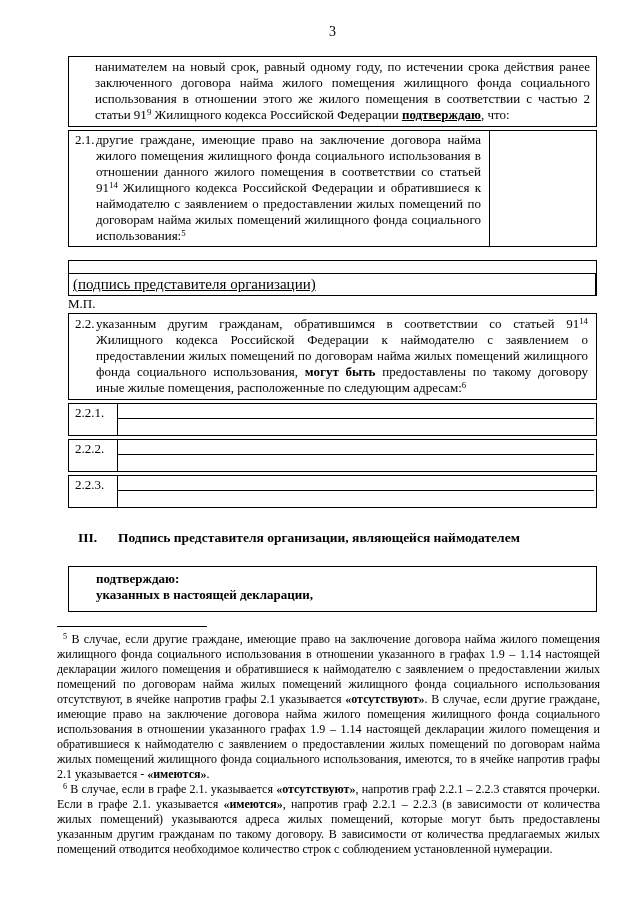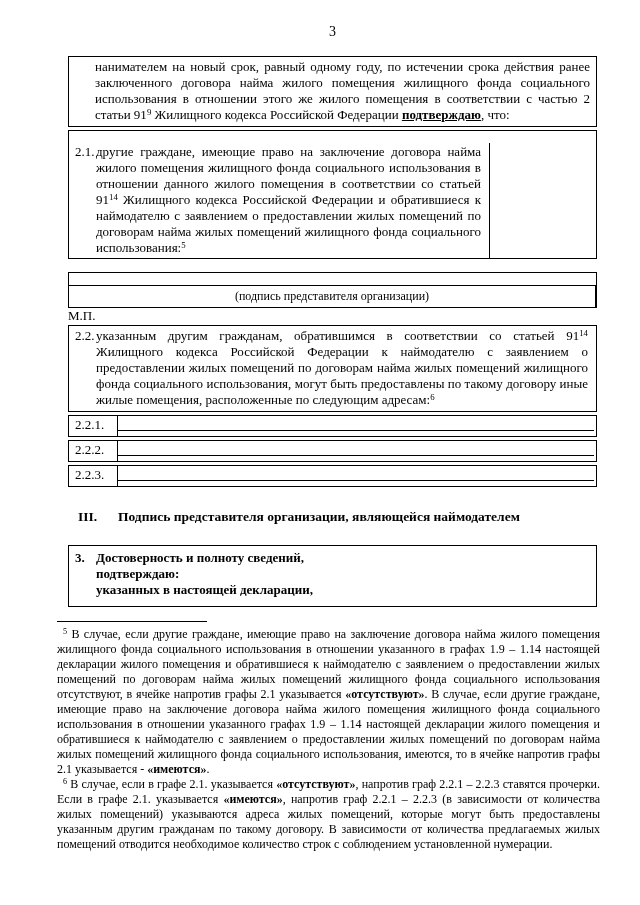--- a/index.html
+++ b/index.html
@@ -9,46 +9,46 @@
     width: 640px; height: 905px; background: #fff; color: #000;
     font-family: "Liberation Serif", "DejaVu Serif", serif;
     font-size: 13px; line-height: 16px;
     padding: 24px 43px 0 68px; position: relative;
   }
   .page-number { text-align: center; font-size: 14px; margin-bottom: 16px; }
   .box { border: 1.5px solid #000; }
   .just { text-align: justify; }
   .intro { padding: 2px 6px 3px 26px; }
   .row21 { margin-top: 3px; display: flex; }
-  .r21-text { flex: 1; padding: 1px 8px 2px 6px; border-right: 1.5px solid #000; margin-top: 12px; }
+  .r21-text { flex: 1; padding: 1px 8px 2px 6px; border-right: 1.5px solid #000; }
   .r21-answer { width: 106px; }
   .hang { padding-left: 21px; text-indent: -21px; }
   .num { display: inline-block; width: 21px; text-indent: 0; }
   sup { font-size: 0.68em; line-height: 0; vertical-align: baseline; position: relative; top: -0.5em; }
   .sigblock { margin-top: 13px; border: 1.5px solid #000; }
   .sig-field { height: 13px; border-bottom: 1px solid #000; }
   .sig-row { display: flex; }
-  .sig-caption { flex: 1; border-right: 1.5px solid #000; text-align: center; font-size: 12px; line-height: 12px; padding: 4px 4px 5px; }
+  .sig-caption { flex: 1; border-right: 1.5px solid #000; text-align: left; font-size: 15px; line-height: 12px; padding: 4px 4px 5px; text-decoration: underline; }
   .sig-date { width: 230px; font-size: 13px; padding: 3px 0 3px 8px; white-space: nowrap; overflow: hidden; }
   .stamp { font-size: 13px; margin-top: 1px; height: 14px; line-height: 13px; }
   .row22 { margin-top: 2px; padding: 2px 8px 3px 6px; }
-  .addr { margin-top: 3px; border: 1.5px solid #000; display: flex; height: 22px; }
+  .addr { margin-top: 3px; border: 1.5px solid #000; display: flex; height: 33px; }
   .addr-num { width: 48px; padding: 1px 0 0 6px; font-size: 13px; }
   .addr-lines { flex: 1; border-left: 1px solid #000; display: flex; flex-direction: column; margin-right: 2px; }
   .addr-line { height: 15px; border-bottom: 1px solid #000; }
   .addr-line-last { flex: 1; }
   .sec3 { margin-top: 22px; padding-left: 10px; font-weight: 700; font-size: 13.5px; display: flex; }
   .sec3-num { width: 40px; flex: 0 0 40px; font-family: Liberation Serif, serif; }
   .box3 { margin-top: 20px; padding: 4px 8px 8px 6px; font-weight: 700; }
   .num3 { display: inline-block; width: 21px; }
   .b3.rest { padding-left: 21px; }
   .footnotes { margin-top: 14px; margin-left: -11px; margin-right: -3px; font-size: 12px; line-height: 15px; }
   .foot-rule { width: 150px; border-top: 1px solid #000; margin-bottom: 5px; }
   .foot { text-align: justify; text-indent: 6px; }
-  .seg-b { font-weight: 400; }
+  .seg-b { font-weight: 700; }
   .seg-bu { font-weight: 700; text-decoration: underline; }
   .seg-bi { font-weight: 700; }
 </style>
 </head>
 <body>
 
 <div class="page">
 
   <div class="page-number">3</div>
 
@@ -98,21 +98,20 @@
       <div class="addr-line-last"></div>
     </div>
   </section>
 
   <div class="sec3">
     <span class="sec3-num">III.</span>
     <span class="sec3-title">Подпись представителя организации, являющейся наймодателем</span>
   </div>
 
   <section class="box box3">
-    <div class="b3 first"><span class="num3">3.</span><span>Достоверность и полноту сведений,</span></div>
     <div class="b3 rest">подтверждаю:</div>
     <div class="b3 rest">указанных в настоящей декларации,</div>
   </section>
 
   <div class="footnotes">
     <div class="foot-rule"></div>
     <p class="foot just"><sup>5</sup><span> В случае, если другие граждане, имеющие право на заключение договора найма жилого помещения жилищного фонда социального использования в отношении указанного в графах 1.9 – 1.14 настоящей декларации жилого помещения и обратившиеся к наймодателю с заявлением о предоставлении жилых помещений по договорам найма жилых помещений жилищного фонда социального использования отсутствуют, в ячейке напротив графы 2.1 указывается </span><span class="seg-bi">«отсутствуют»</span><span>. В случае, если другие граждане, имеющие право на заключение договора найма жилого помещения жилищного фонда социального использования в отношении указанного графах 1.9 – 1.14 настоящей декларации жилого помещения и обратившиеся к наймодателю с заявлением о предоставлении жилых помещений по договорам найма жилых помещений жилищного фонда социального использования, имеются, то в ячейке напротив графы 2.1 указывается - </span><span class="seg-bi">«имеются»</span><span>.</span></p>
     <p class="foot just"><sup>6</sup><span> В случае, если в графе 2.1. указывается </span><span class="seg-bi">«отсутствуют»</span><span>, напротив граф 2.2.1 – 2.2.3 ставятся прочерки. Если в графе 2.1. указывается </span><span class="seg-bi">«имеются»</span><span>, напротив граф 2.2.1 – 2.2.3 (в зависимости от количества жилых помещений) указываются адреса жилых помещений, которые могут быть предоставлены указанным другим гражданам по такому договору. В зависимости от количества предлагаемых жилых помещений отводится необходимое количество строк с соблюдением установленной нумерации.</span></p>
   </div>
 

